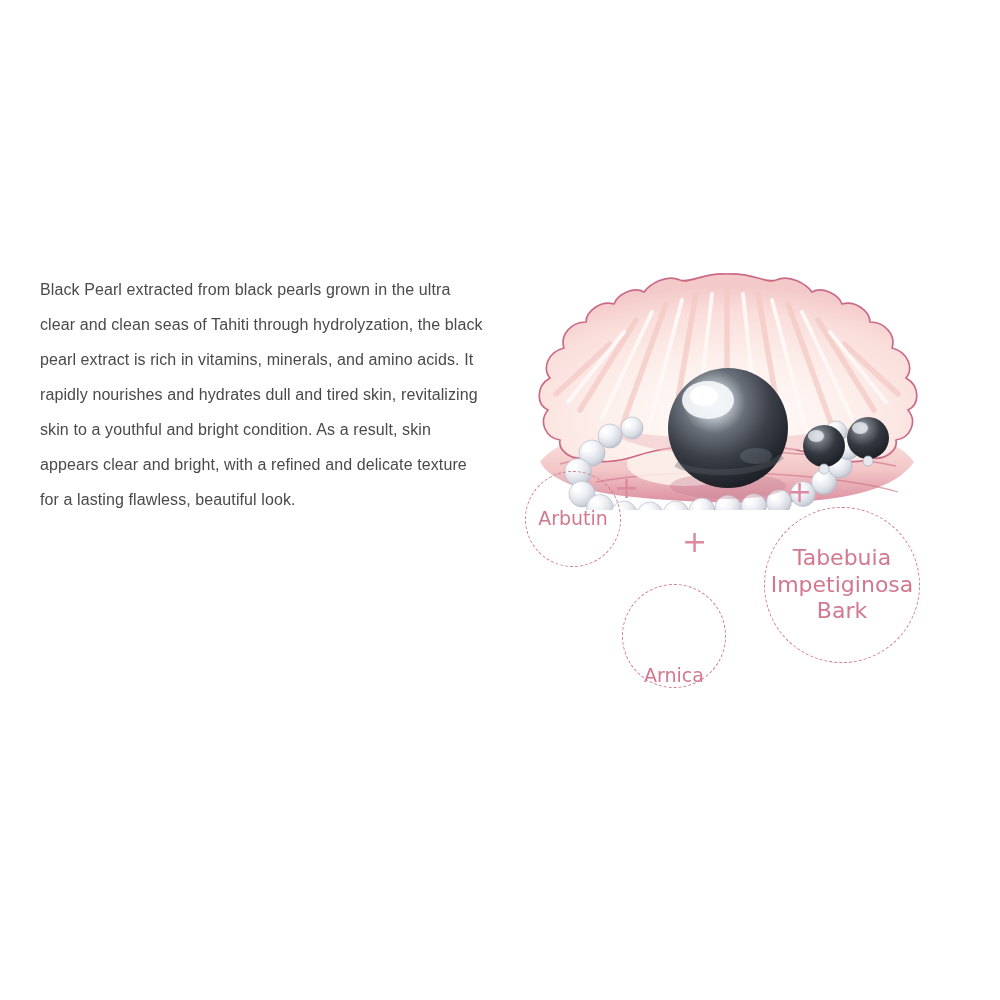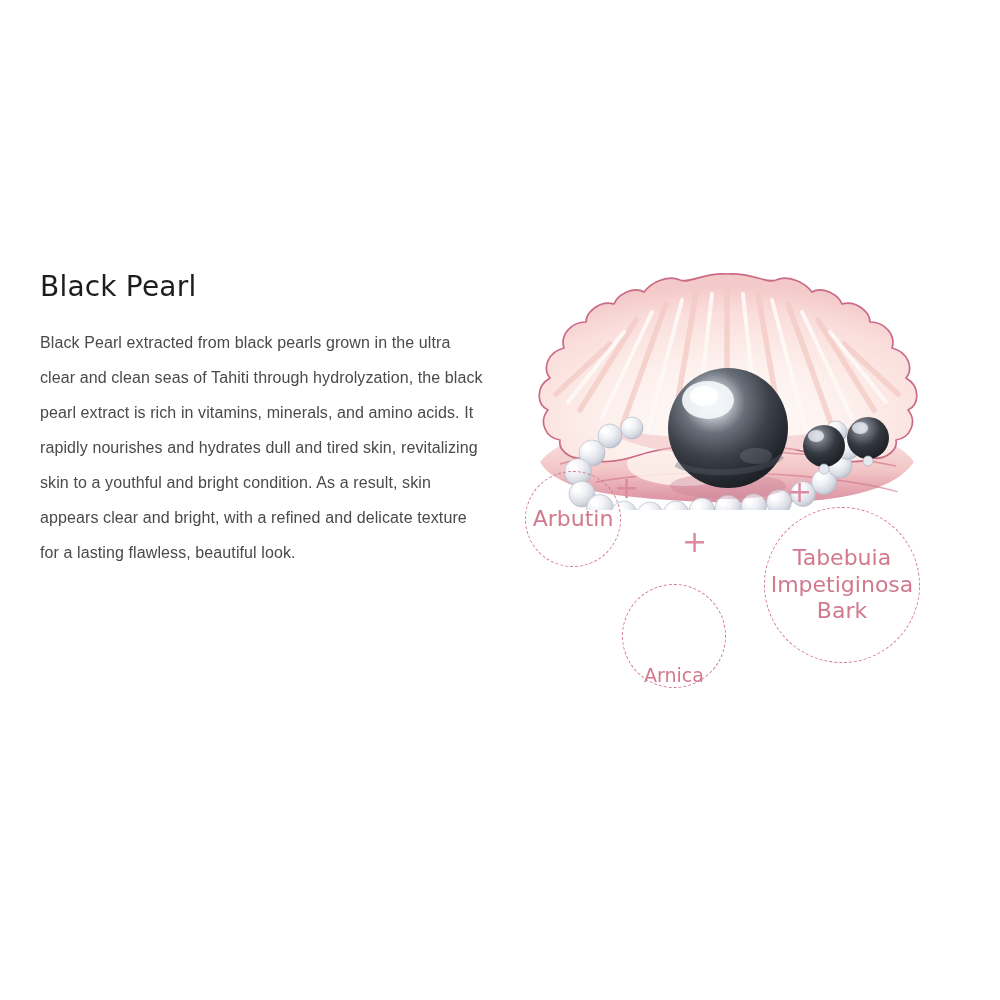--- a/index.html
+++ b/index.html
@@ -71,21 +71,21 @@
     color: #d2788f;
     line-height: 1.22;
     padding: 0 4px;
     white-space: pre-line;
   }
 
   #ingredient-arbutin {
     left: 525px; top: 471px;
     width: 96px; height: 96px;
   }
-  #ingredient-arbutin .ingredient-label { font-size: 22px; }
+  #ingredient-arbutin .ingredient-label { font-size: 19px; }
 
   #ingredient-arnica {
     left: 622px; top: 584px;
     width: 104px; height: 104px; align-items: flex-end;
   }
   #ingredient-arnica .ingredient-label { font-size: 19px; }
 
   #ingredient-tabebuia {
     left: 764px; top: 507px;
     width: 156px; height: 156px;
@@ -103,21 +103,20 @@
     user-select: none;
   }
   #plus-1 { left: 614px; top: 473px; }
   #plus-2 { left: 682px; top: 527px; }
   #plus-3 { left: 787px; top: 477px; }
 </style>
 </head>
 <body>
 
 <div id="text-panel">
-  <h1 id="page-title">Black Pearl</h1>
   <p id="body-copy">Black Pearl extracted from black pearls grown in the ultra clear and clean seas of Tahiti through hydrolyzation, the black pearl extract is rich in vitamins, minerals, and amino acids. It rapidly nourishes and hydrates dull and tired skin, revitalizing skin to a youthful and bright condition. As a result, skin appears clear and bright, with a refined and delicate texture for a lasting flawless, beautiful look.</p>
 </div>
 
 <div id="illustration">
 
   <svg id="shell-art" width="460" height="260" viewBox="0 0 460 260">
     <defs>
       <radialGradient id="shellInner" cx="50%" cy="78%" r="72%">
         <stop offset="0%" stop-color="#fffdfc"></stop>
         <stop offset="45%" stop-color="#fdf0ec"></stop>

